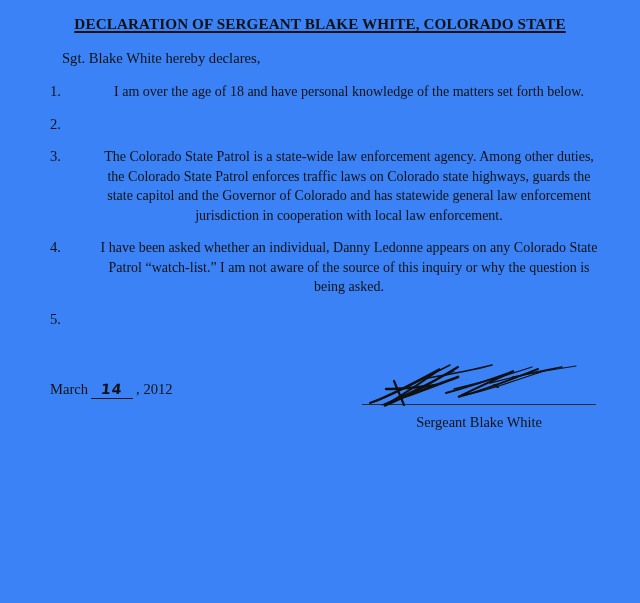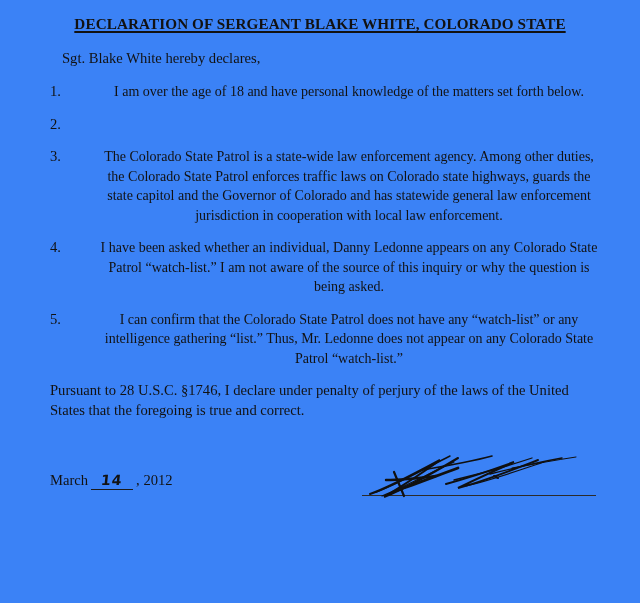--- a/index.html
+++ b/index.html
@@ -162,26 +162,24 @@
       <div class="item-text">The Colorado State Patrol is a state-wide law enforcement agency.  Among other duties, the Colorado State Patrol enforces traffic laws on Colorado state highways, guards the state capitol and the Governor of Colorado and has statewide general law enforcement jurisdiction in cooperation with local law enforcement.</div>
     </div>
 
     <div class="item">
       <div class="item-num">4.</div>
       <div class="item-text">I have been asked whether an individual, Danny Ledonne appears on any Colorado State Patrol “watch-list.”  I am not aware of the source of this inquiry or why the question is being asked.</div>
     </div>
 
     <div class="item">
       <div class="item-num">5.</div>
-      <div class="item-text">I can confirm that the Colorado State Patrol does not have any “watch-list” or any intelligence gathering “list.”  Thus, Mr. Ledonne does not appear on any Colorado State Patrol “watch-list.”</div>
     </div>
 
   </div>
 
-  <div class="closing">Pursuant to 28 U.S.C. §1746, I declare under penalty of perjury of the laws of the United States that the foregoing is true and correct.</div>
 
   <div class="sign-area">
 
     <div class="date-line">
       <span>March</span><span class="date-blank"><span class="hand-date">14</span></span><span>, 2012</span>
     </div>
 
     <div class="sig-box">
       <svg class="sig-svg" viewBox="0 0 236 52">
         <g fill="none" stroke="#101010" stroke-linecap="round">
@@ -194,17 +192,18 @@
           <path d="M60 20 C 84 16, 108 12, 130 6" stroke-width="1.6"></path>
           <path d="M84 34 C 106 28, 130 20, 152 12 C 134 20, 112 30, 96 38 C 120 32, 150 20, 176 10" stroke-width="2.0"></path>
           <path d="M92 30 C 118 24, 146 16, 170 8" stroke-width="1.3"></path>
           <path d="M104 36 C 130 30, 158 20, 182 12" stroke-width="1.1"></path>
           <path d="M128 24 C 152 18, 178 12, 200 8" stroke-width="1.4"></path>
           <path d="M150 18 C 172 14, 194 10, 214 7" stroke-width="1.0"></path>
           <path d="M132 26 L 136 28" stroke-width="2.0"></path>
         </g>
       </svg>
       <div class="sig-rule"></div>
+      <div class="sig-name">Sergeant Blake White</div>
     </div>
 
   </div>
 
 </div>
 
 </body></html>

